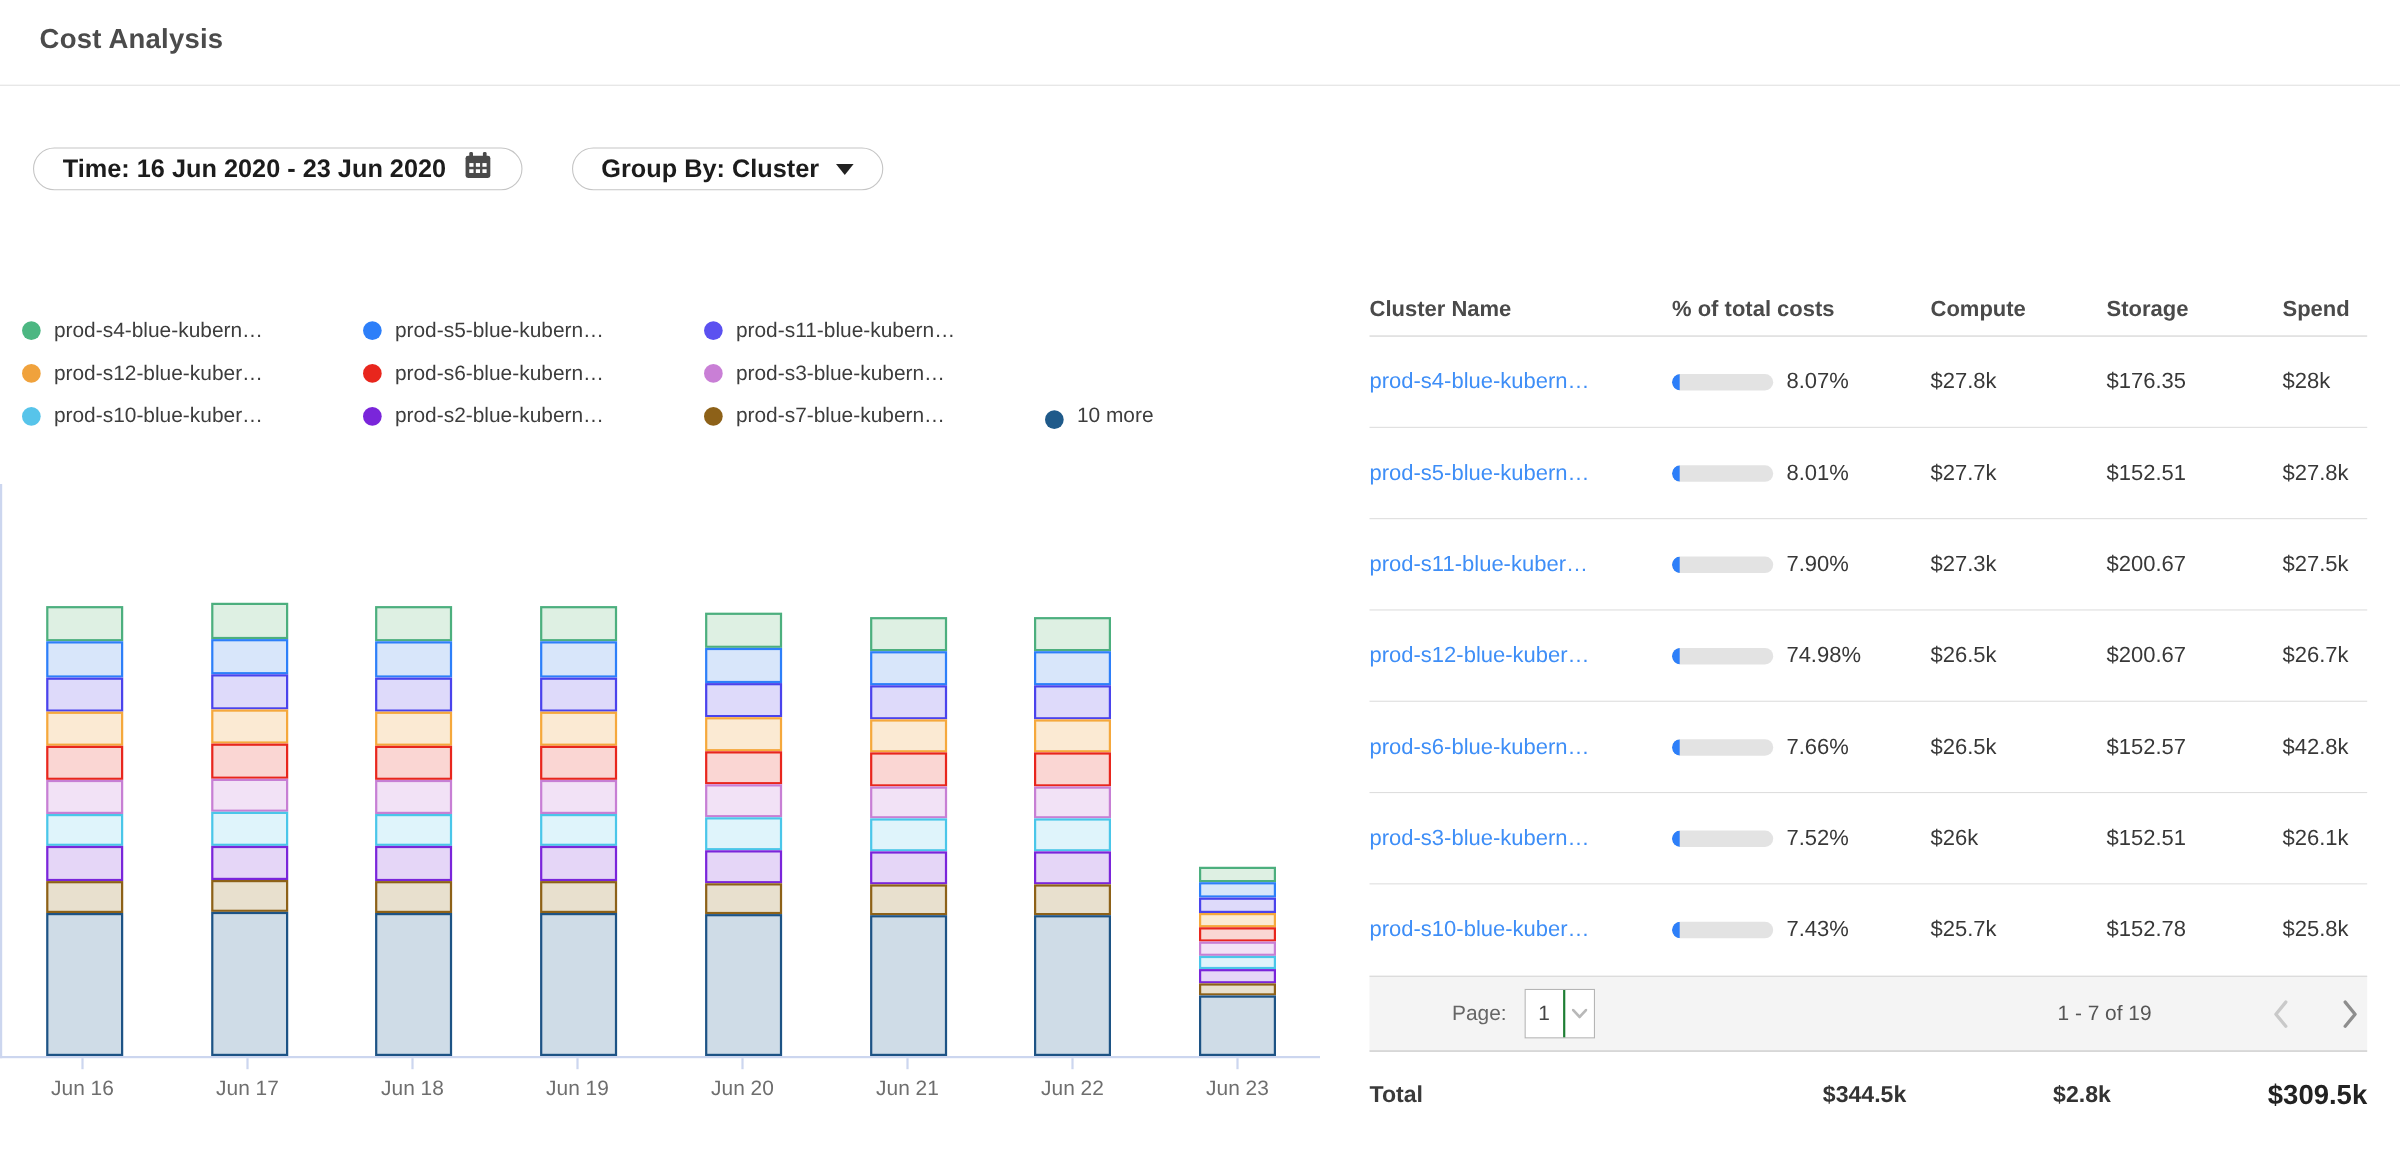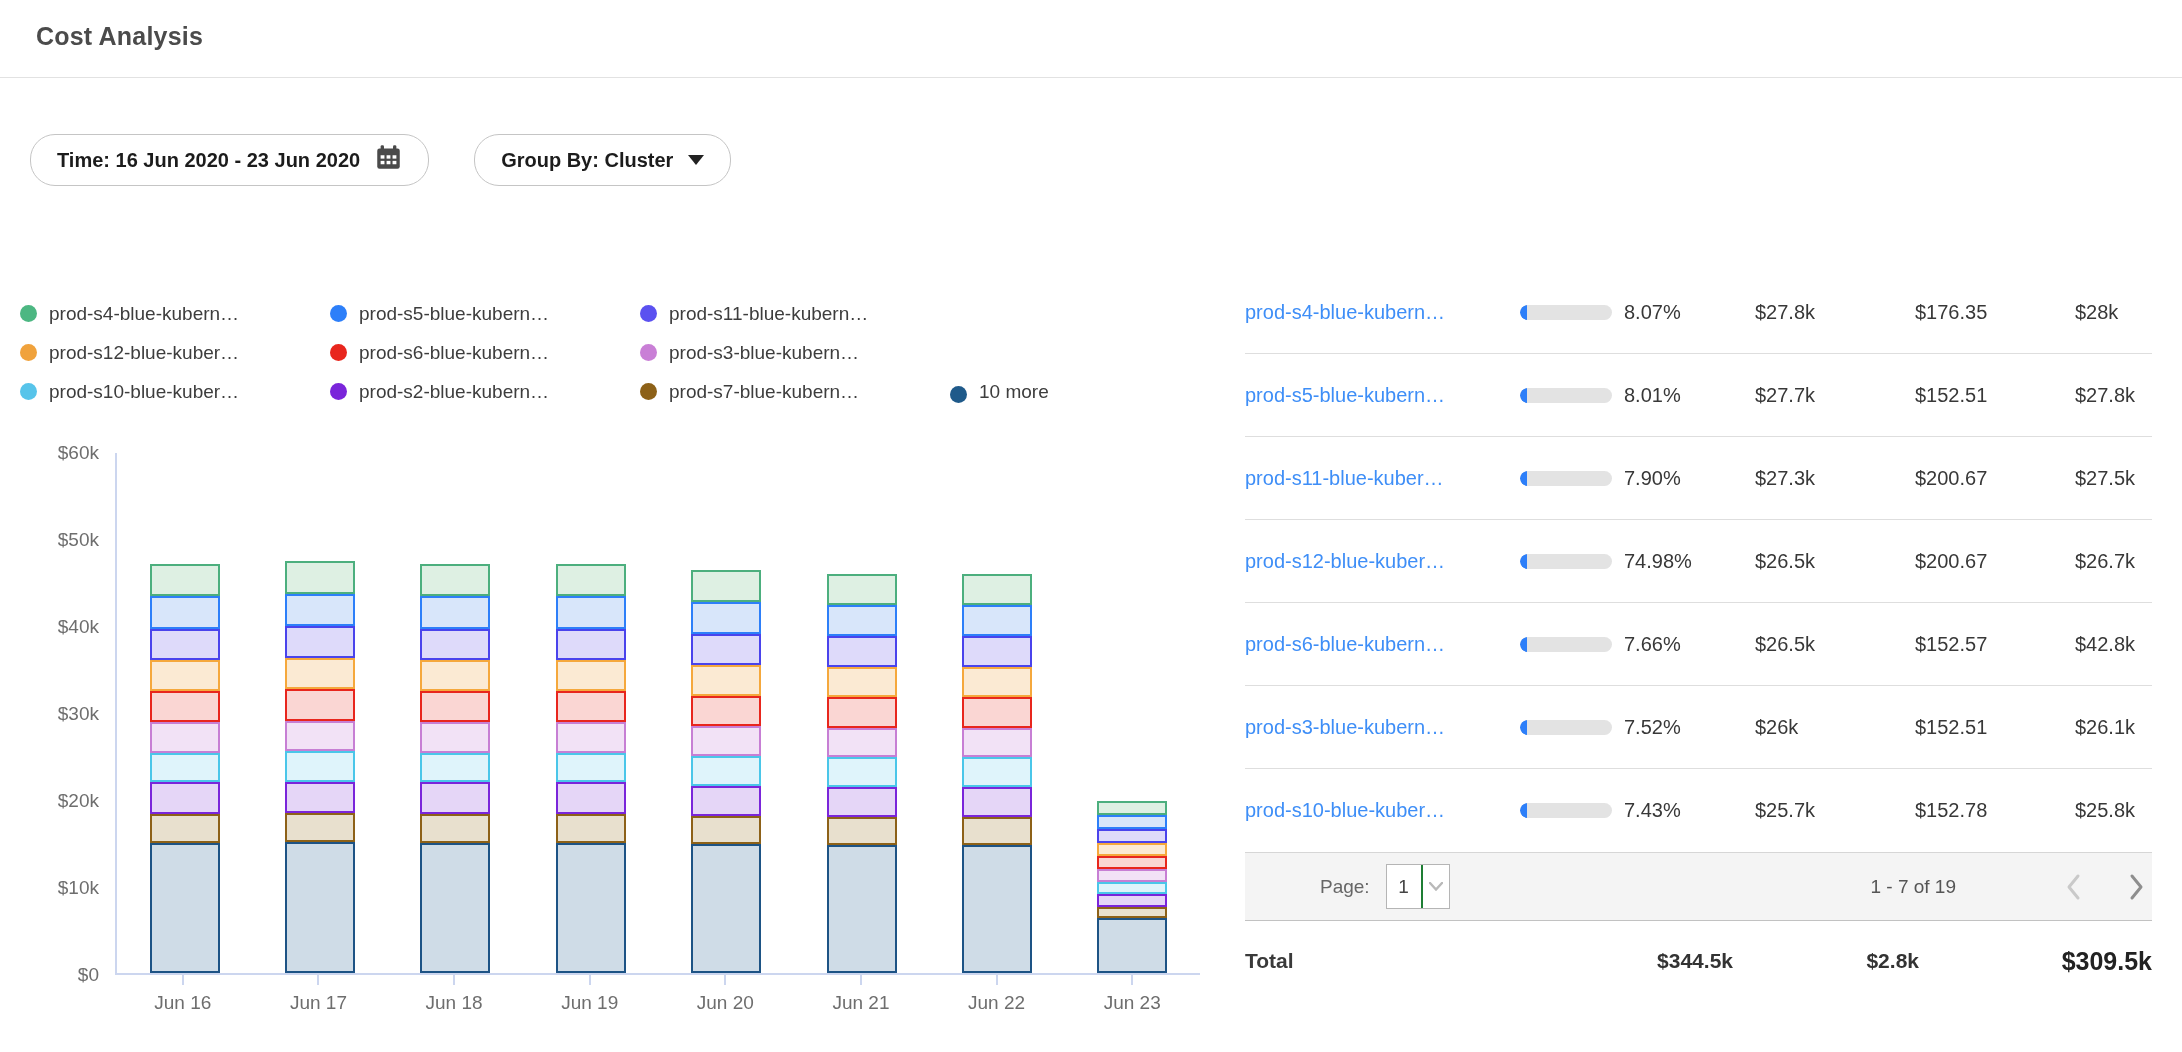--- a/index.html
+++ b/index.html
@@ -6,23 +6,23 @@
   html,body { width:2182px; height:1052px; background:#ffffff; overflow:hidden;
               font-family:"Liberation Sans","DejaVu Sans",sans-serif; }
 
   
   .page-header { padding:22px 0 0 36px; }
   .page-title { font-size:25px; font-weight:600; color:#4b4b4b; letter-spacing:.2px; }
   .header-divider { margin-top:26px; border-bottom:1px solid #e2e2e2; }
 
   
   .filters { display:flex; gap:45px; margin:56px 0 0 30px; }
-  .pill { display:flex; align-items:center; gap:15px; height:52px; padding:0 26px;
+  .pill { display:flex; align-items:center; gap:15px; height:39px; padding:0 26px;
           background:#fff; border:1.5px solid #c5c5c5; border-radius:25px;
-          font-size:20px; font-weight:700; color:#1c1c1c; cursor:pointer; }
+          font-size:23px; font-weight:700; color:#1c1c1c; cursor:pointer; }
   .caret-down { width:0; height:0; border-left:8px solid transparent;
                 border-right:8px solid transparent; border-top:10px solid #222; }
 
   
   .main { display:flex; align-items:flex-start; }
   .chart-section { width:1245px; flex:0 0 1245px; margin-top:108px; }
   .table-section { flex:1; margin-top:85px; padding-right:30px; }
 
   
   .legend { display:inline-grid; grid-template-rows:repeat(3,39px);
@@ -154,29 +154,20 @@
         <div class="legend-item">
           <div class="legend-dot" style="background: rgb(141, 97, 24);"></div>
           <div class="legend-label">prod-s7-blue-kubern…</div>
         </div>
         <div class="legend-item legend-more">
           <div class="legend-dot" style="background: rgb(31, 90, 138);"></div>
           <div class="legend-label">10 more</div>
         </div>
       </div>
     <div class="chart-wrap">
-      <div class="y-axis" id="y-axis">
-          <div class="ylabel" style="top: 0%;">$60k</div>
-          <div class="ylabel" style="top: 16.6667%;">$50k</div>
-          <div class="ylabel" style="top: 33.3333%;">$40k</div>
-          <div class="ylabel" style="top: 50%;">$30k</div>
-          <div class="ylabel" style="top: 66.6667%;">$20k</div>
-          <div class="ylabel" style="top: 83.3333%;">$10k</div>
-          <div class="ylabel" style="top: 100%;">$0</div>
-        </div>
       <div class="plot-col">
         <div class="plot">
           <div class="bars-row" id="bars-row">
               <div class="bar-slot">
                 <div class="bar">
                   <div class="bar-seg" style="height: 32.19px; background: rgb(222, 240, 227); border-color: rgb(76, 175, 126);"></div>
                   <div class="bar-seg" style="height: 32.19px; background: rgb(216, 230, 250); border-color: rgb(45, 127, 249);"></div>
                   <div class="bar-seg" style="height: 31.32px; background: rgb(222, 218, 250); border-color: rgb(74, 67, 236);"></div>
                   <div class="bar-seg" style="height: 31.32px; background: rgb(251, 234, 211); border-color: rgb(245, 168, 60);"></div>
                   <div class="bar-seg" style="height: 31.32px; background: rgb(250, 214, 211); border-color: rgb(232, 38, 29);"></div>
@@ -319,20 +310,27 @@
             <div class="x-slot">
               <div class="x-tick"></div>
               <div class="x-label">Jun 23</div>
             </div>
           </div>
       </div>
     </div>
   </div>
 
   <div class="table-section">
+    <div class="grid-cols t-header">
+      <div>Cluster Name</div>
+      <div>% of total costs</div>
+      <div>Compute</div>
+      <div>Storage</div>
+      <div>Spend</div>
+    </div>
     <div id="table-body">
         <div class="grid-cols t-row">
           <div class="cluster-link">prod-s4-blue-kubern…</div>
           <div class="pct-cell">
             <div class="pct-track">
               <div class="pct-fill" style="width: 8.07%;"></div>
             </div>
             <div>8.07%</div>
           </div>
           <div>$27.8k</div>

